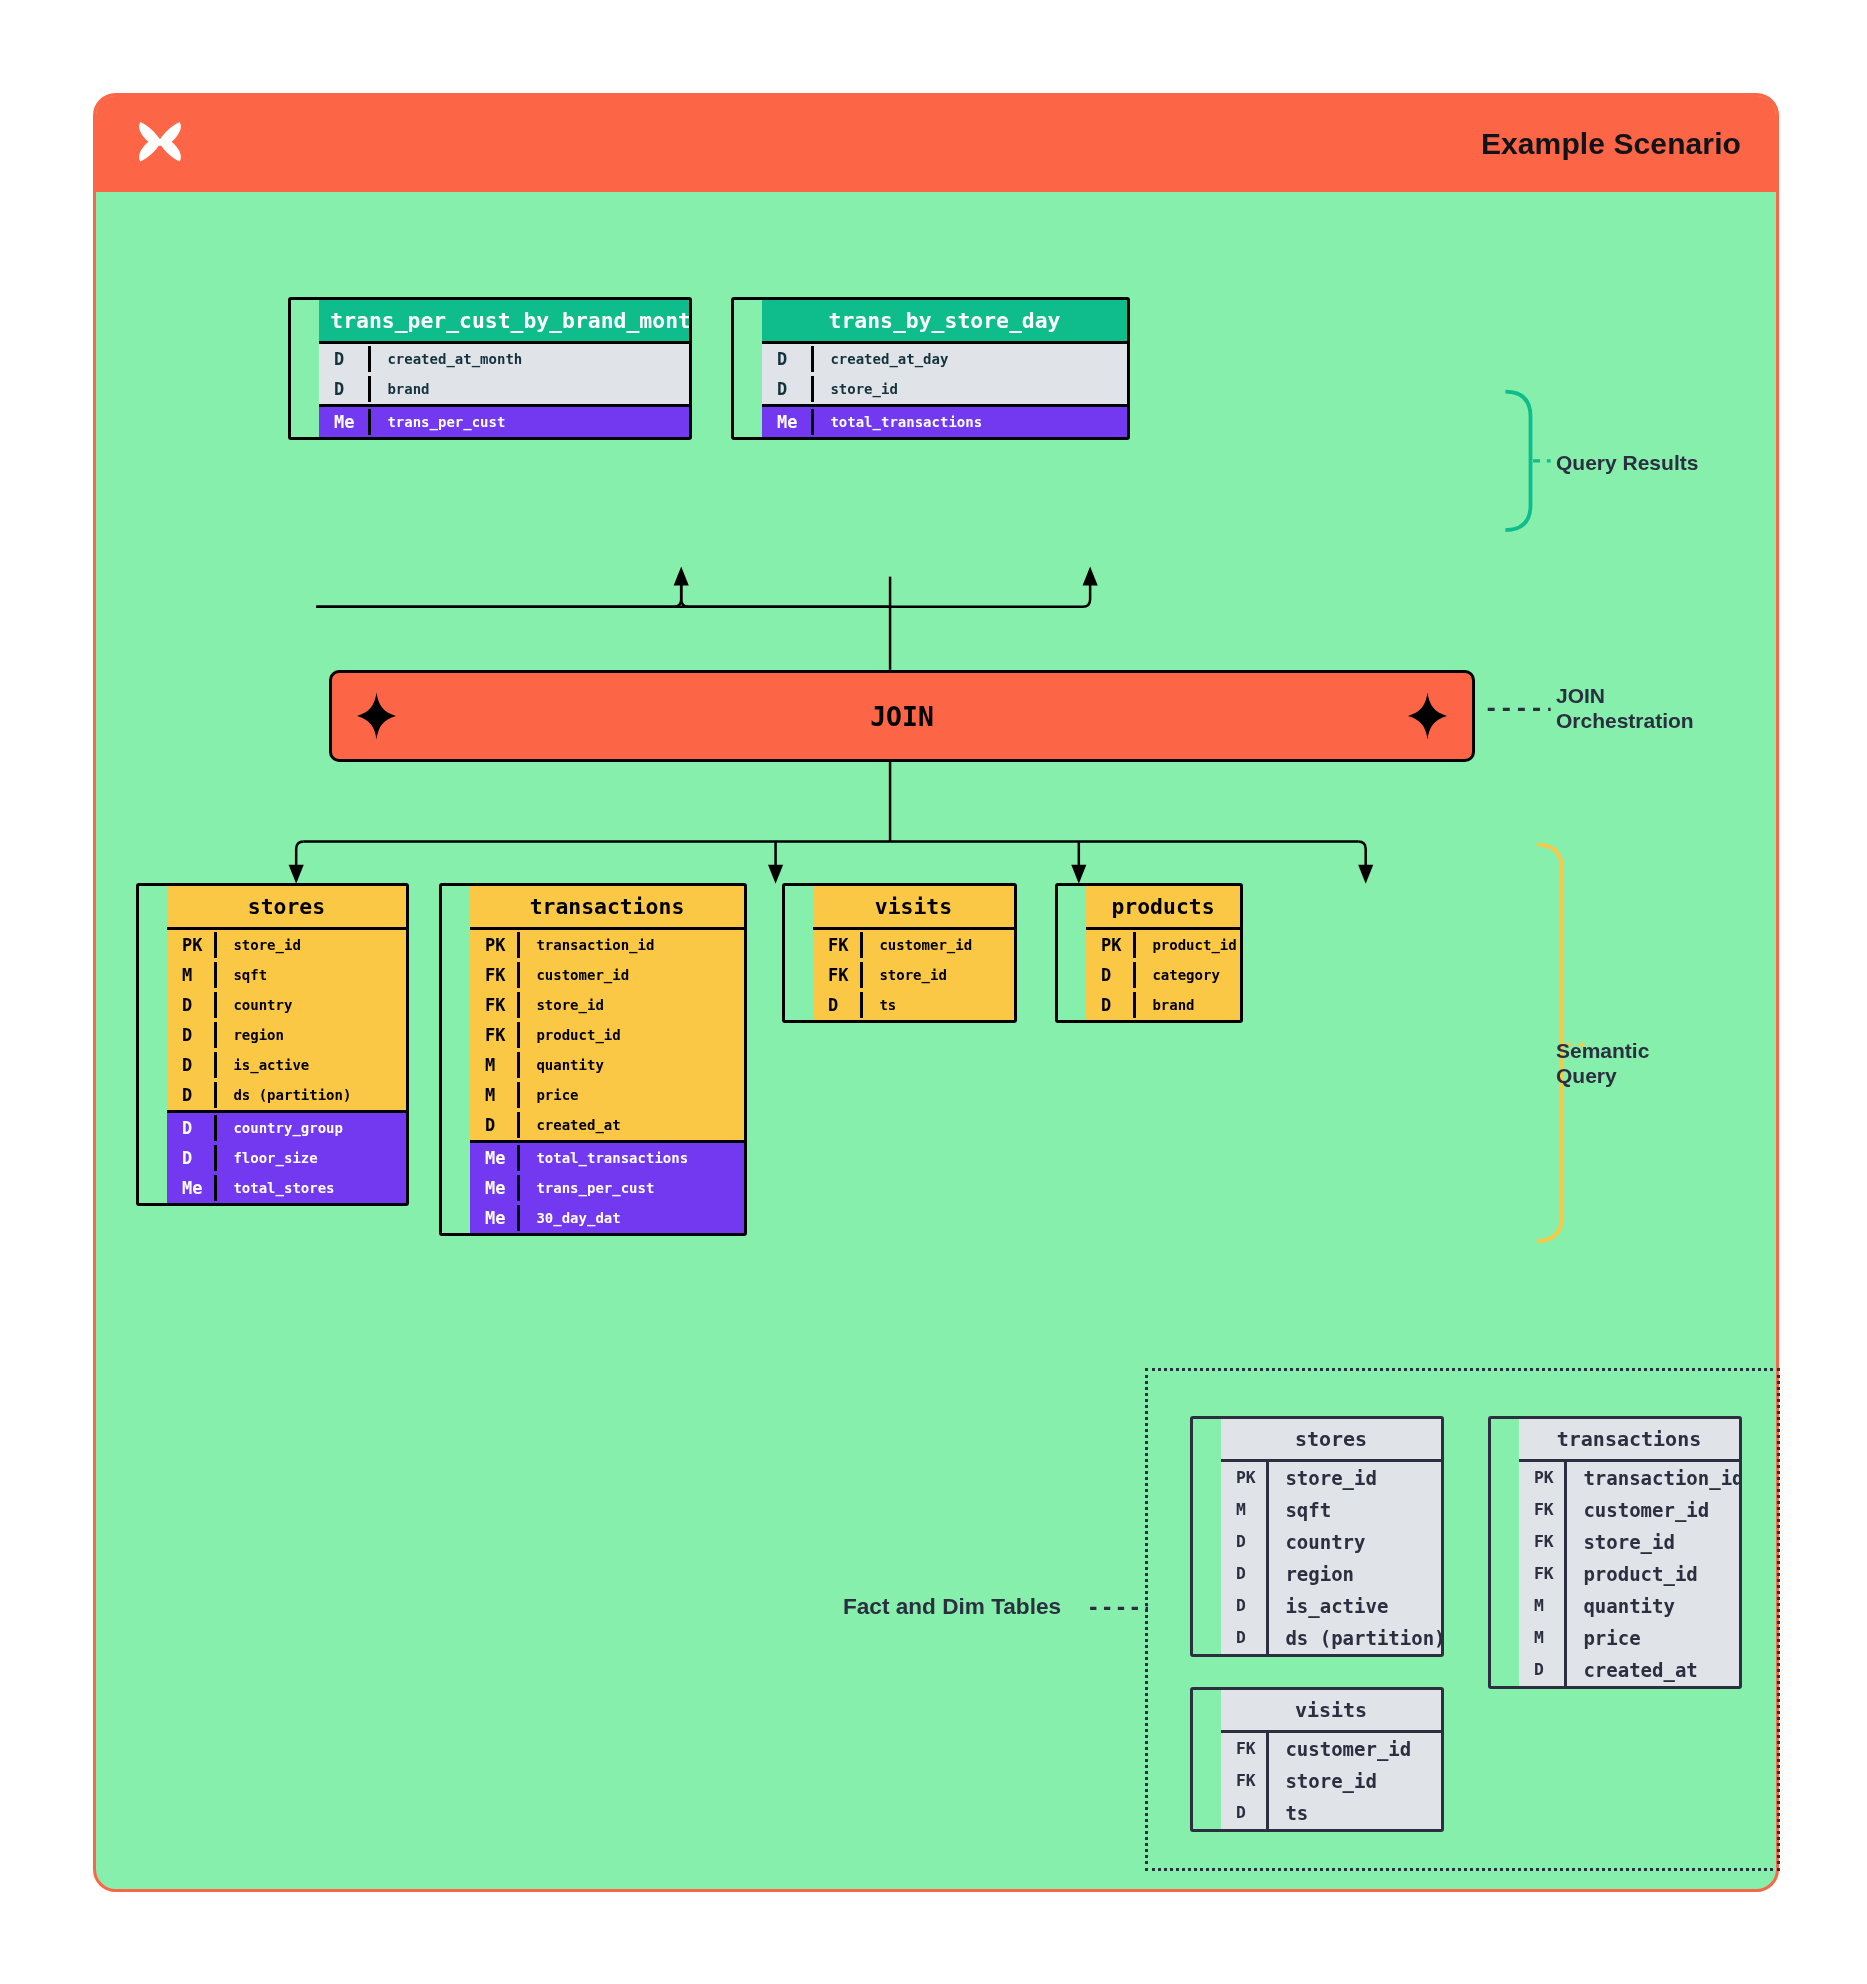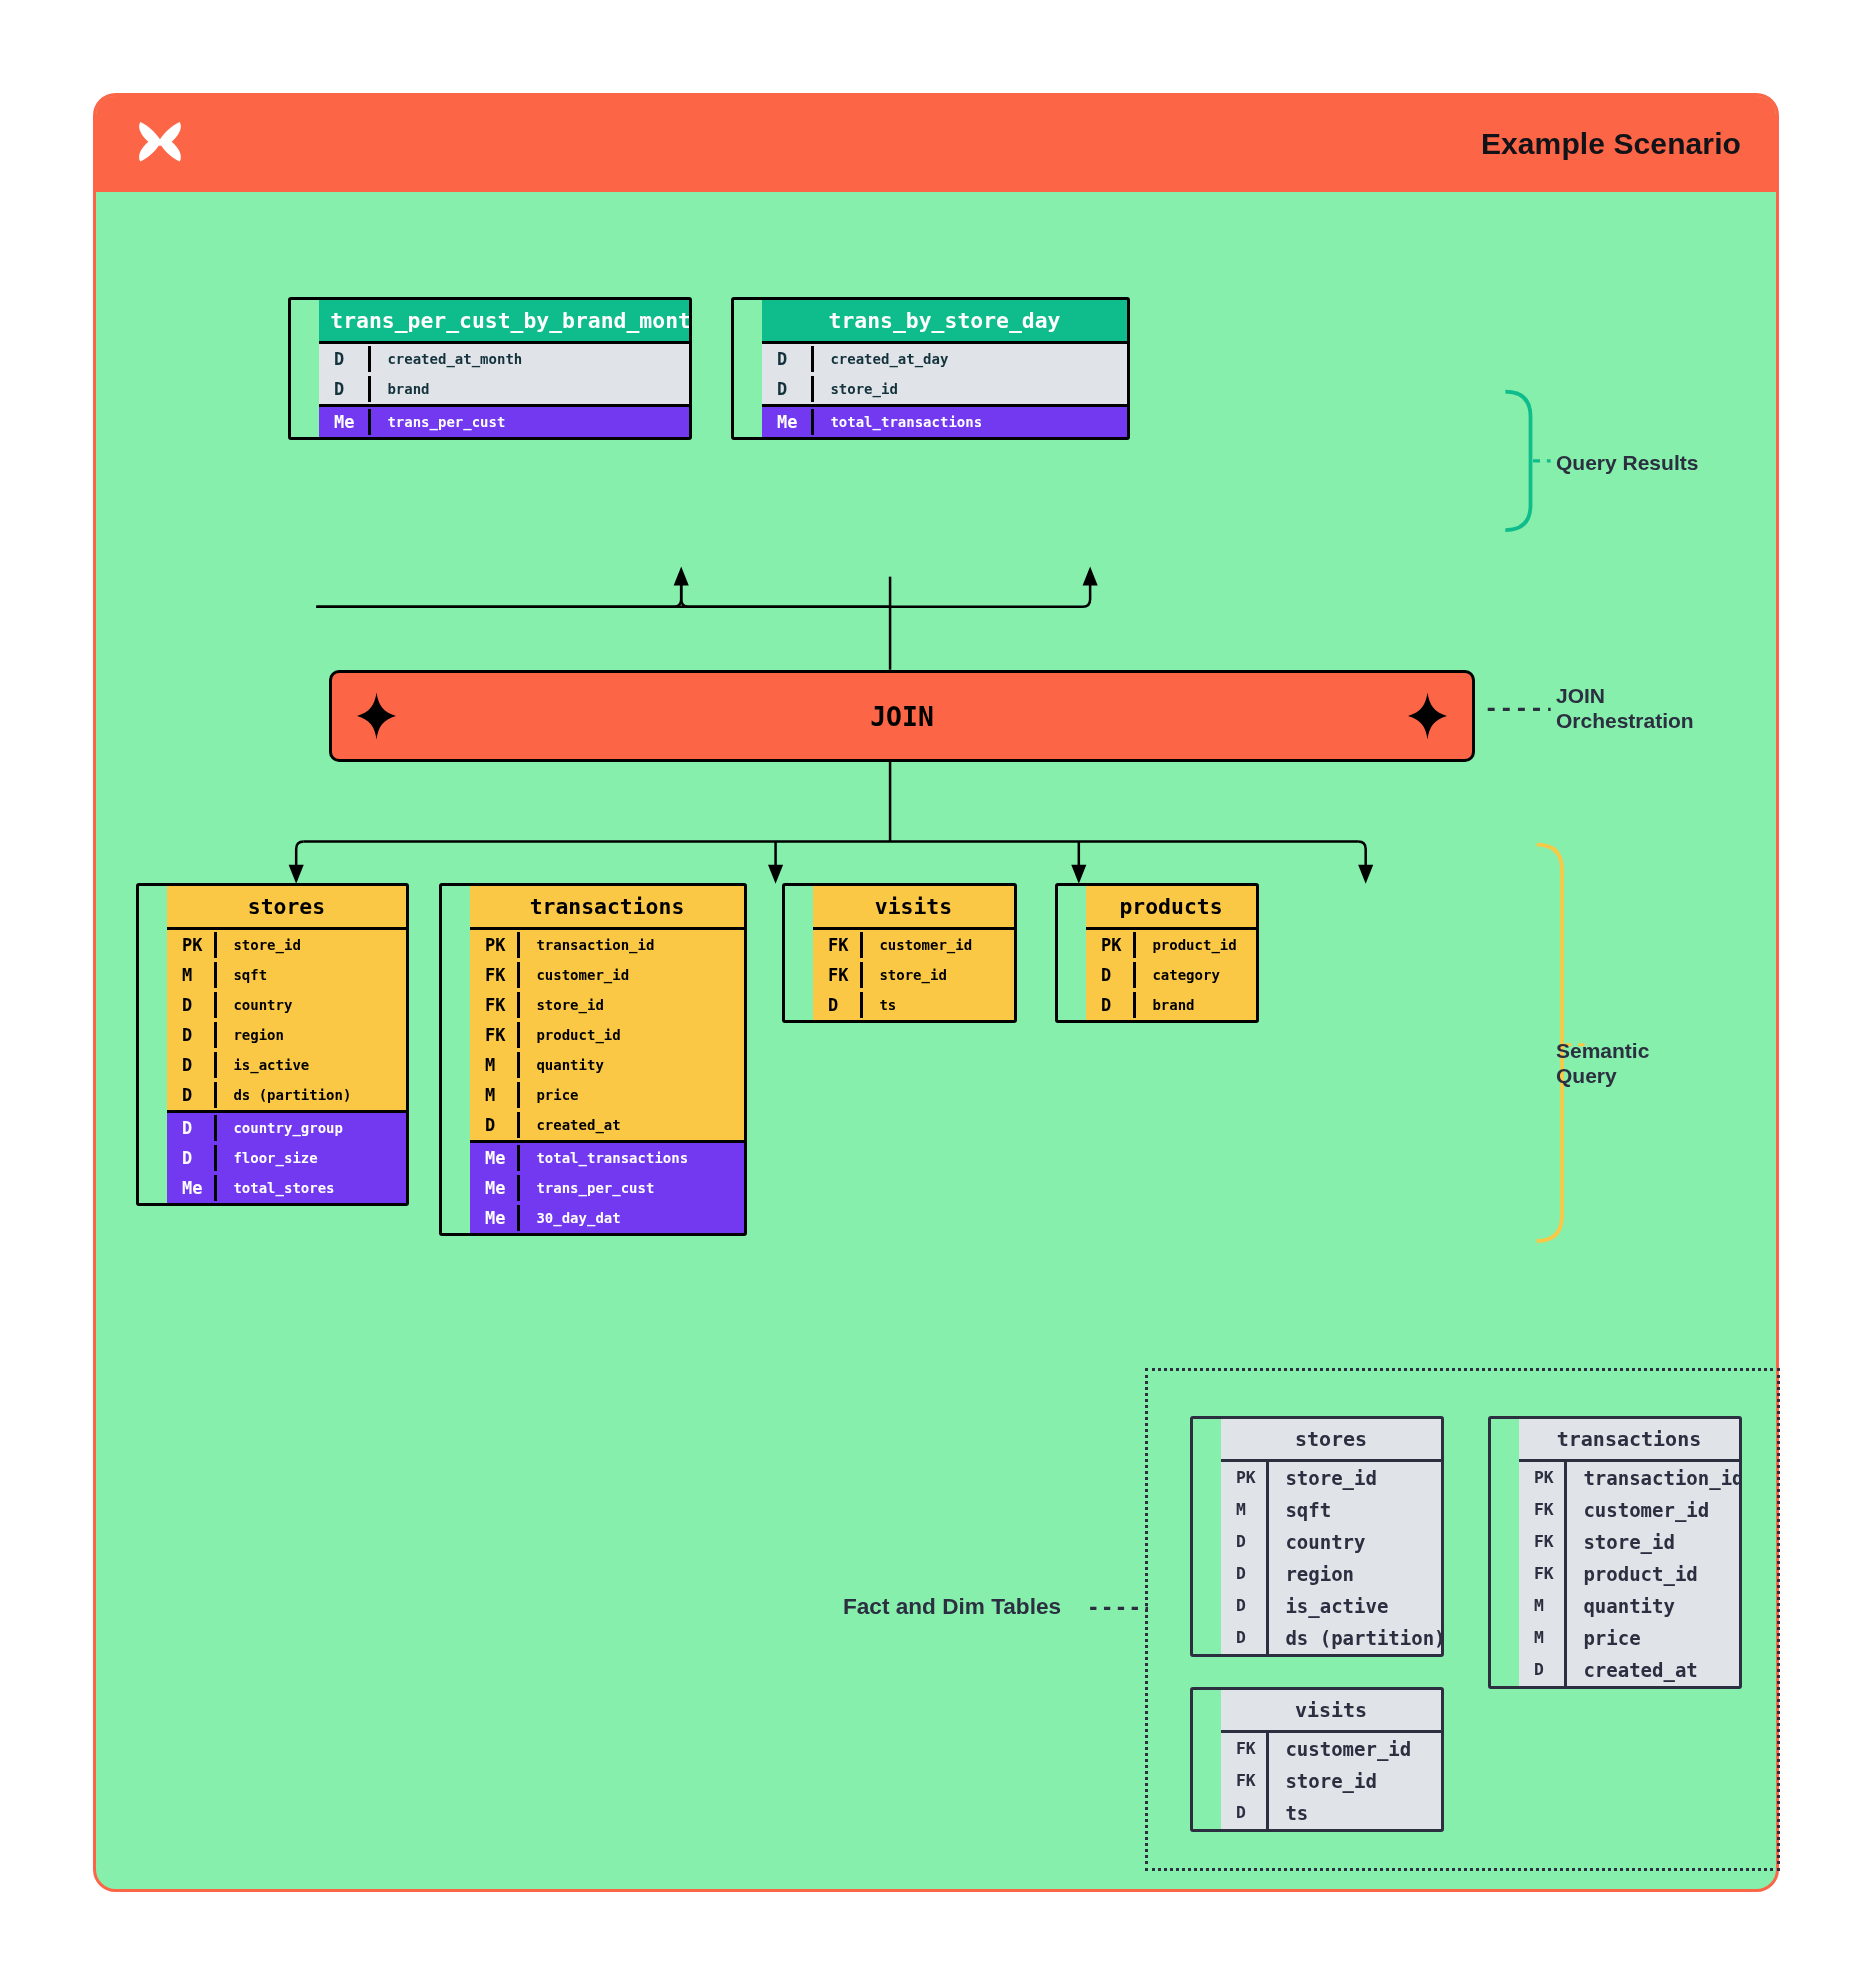--- a/index.html
+++ b/index.html
@@ -311,21 +311,21 @@
           <span class="k" style="width:47px">FK</span>
           <span class="v colsep" style="flex:1">store_id</span>
         </div>
       <div class="trow">
           <span class="k" style="width:47px">D</span>
           <span class="v colsep" style="flex:1">ts</span>
         </div>
     </div>
   </div>
 
-  <div class="tbl t-yellow" style="left:959px;top:787px;width:204px;">
+  <div class="tbl t-yellow" style="left:959px;top:787px;width:188px;">
     <div class="thead">products</div>
     <div class="rows dimsec sep">
       <div class="trow">
           <span class="k" style="width:47px">PK</span>
           <span class="v colsep" style="flex:1">product_id</span>
         </div>
       <div class="trow">
           <span class="k" style="width:47px">D</span>
           <span class="v colsep" style="flex:1">category</span>
         </div>

